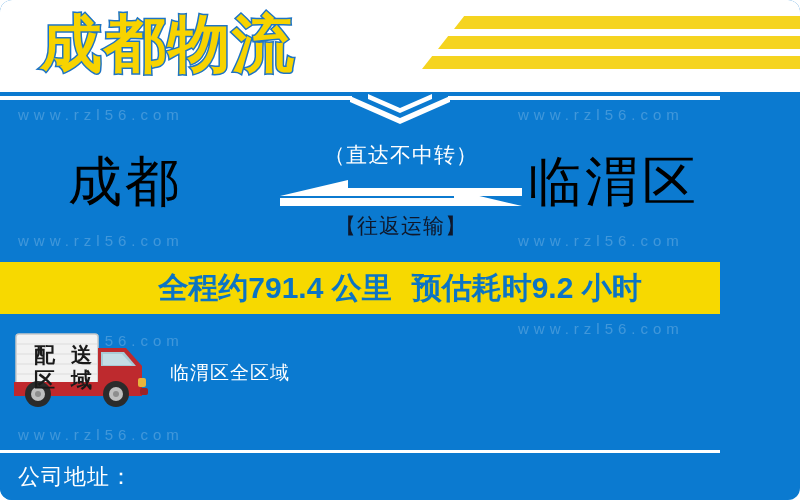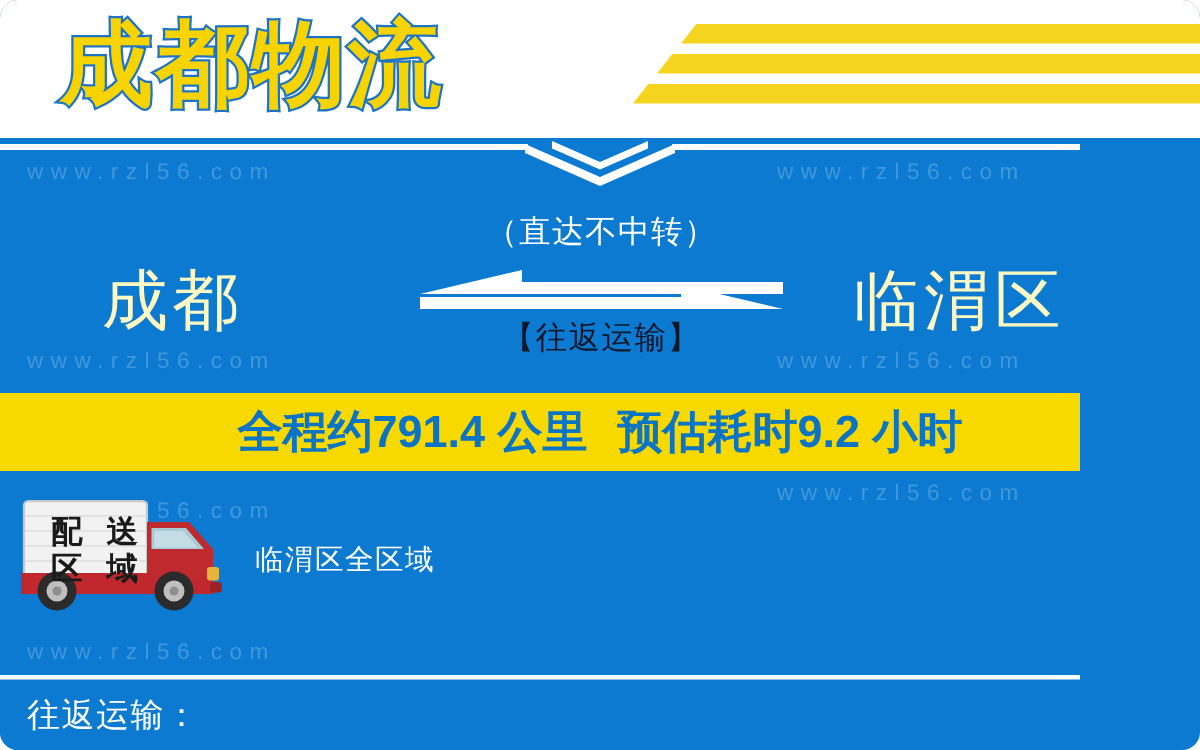--- a/index.html
+++ b/index.html
@@ -93,30 +93,30 @@
   .chev svg { display: block; }
 
   
   .route {
     position: absolute;
     left: 0; top: 48px;
     width: 800px; height: 122px;
   }
   .city {
     position: absolute;
-    top: 28px;
-    font-size: 44px;
+    top: 8px;
+    font-size: 54px;
     font-weight: normal;
     line-height: 66px;
-    color: #fef9c3;
+    color: #000000;
     letter-spacing: 3px;
     white-space: nowrap;
   }
   .city.from { left: 68px; }
-  .city.to   { left: 528px; margin-left: 41px; }
+  .city.to   { left: 528px; }
 
   .mid {
     position: absolute;
     left: 256px;
     top: 0px;
     width: 290px;
     height: 122px;
     text-align: center;
   }
   .mid-top {
@@ -334,17 +334,17 @@
           <span>送</span>
           <span>区</span>
           <span>域</span>
         </div>
       </div>
       <div class="delivery-label">临渭区全区域</div>
     </div>
 
     <div class="footer-rule"></div>
     <div class="footer">
-      <span class="footer-label">往返运输：</span>
+      <span class="footer-label">公司地址：</span>
     </div>
 
   </div>
 </div>
 
 </body></html>

